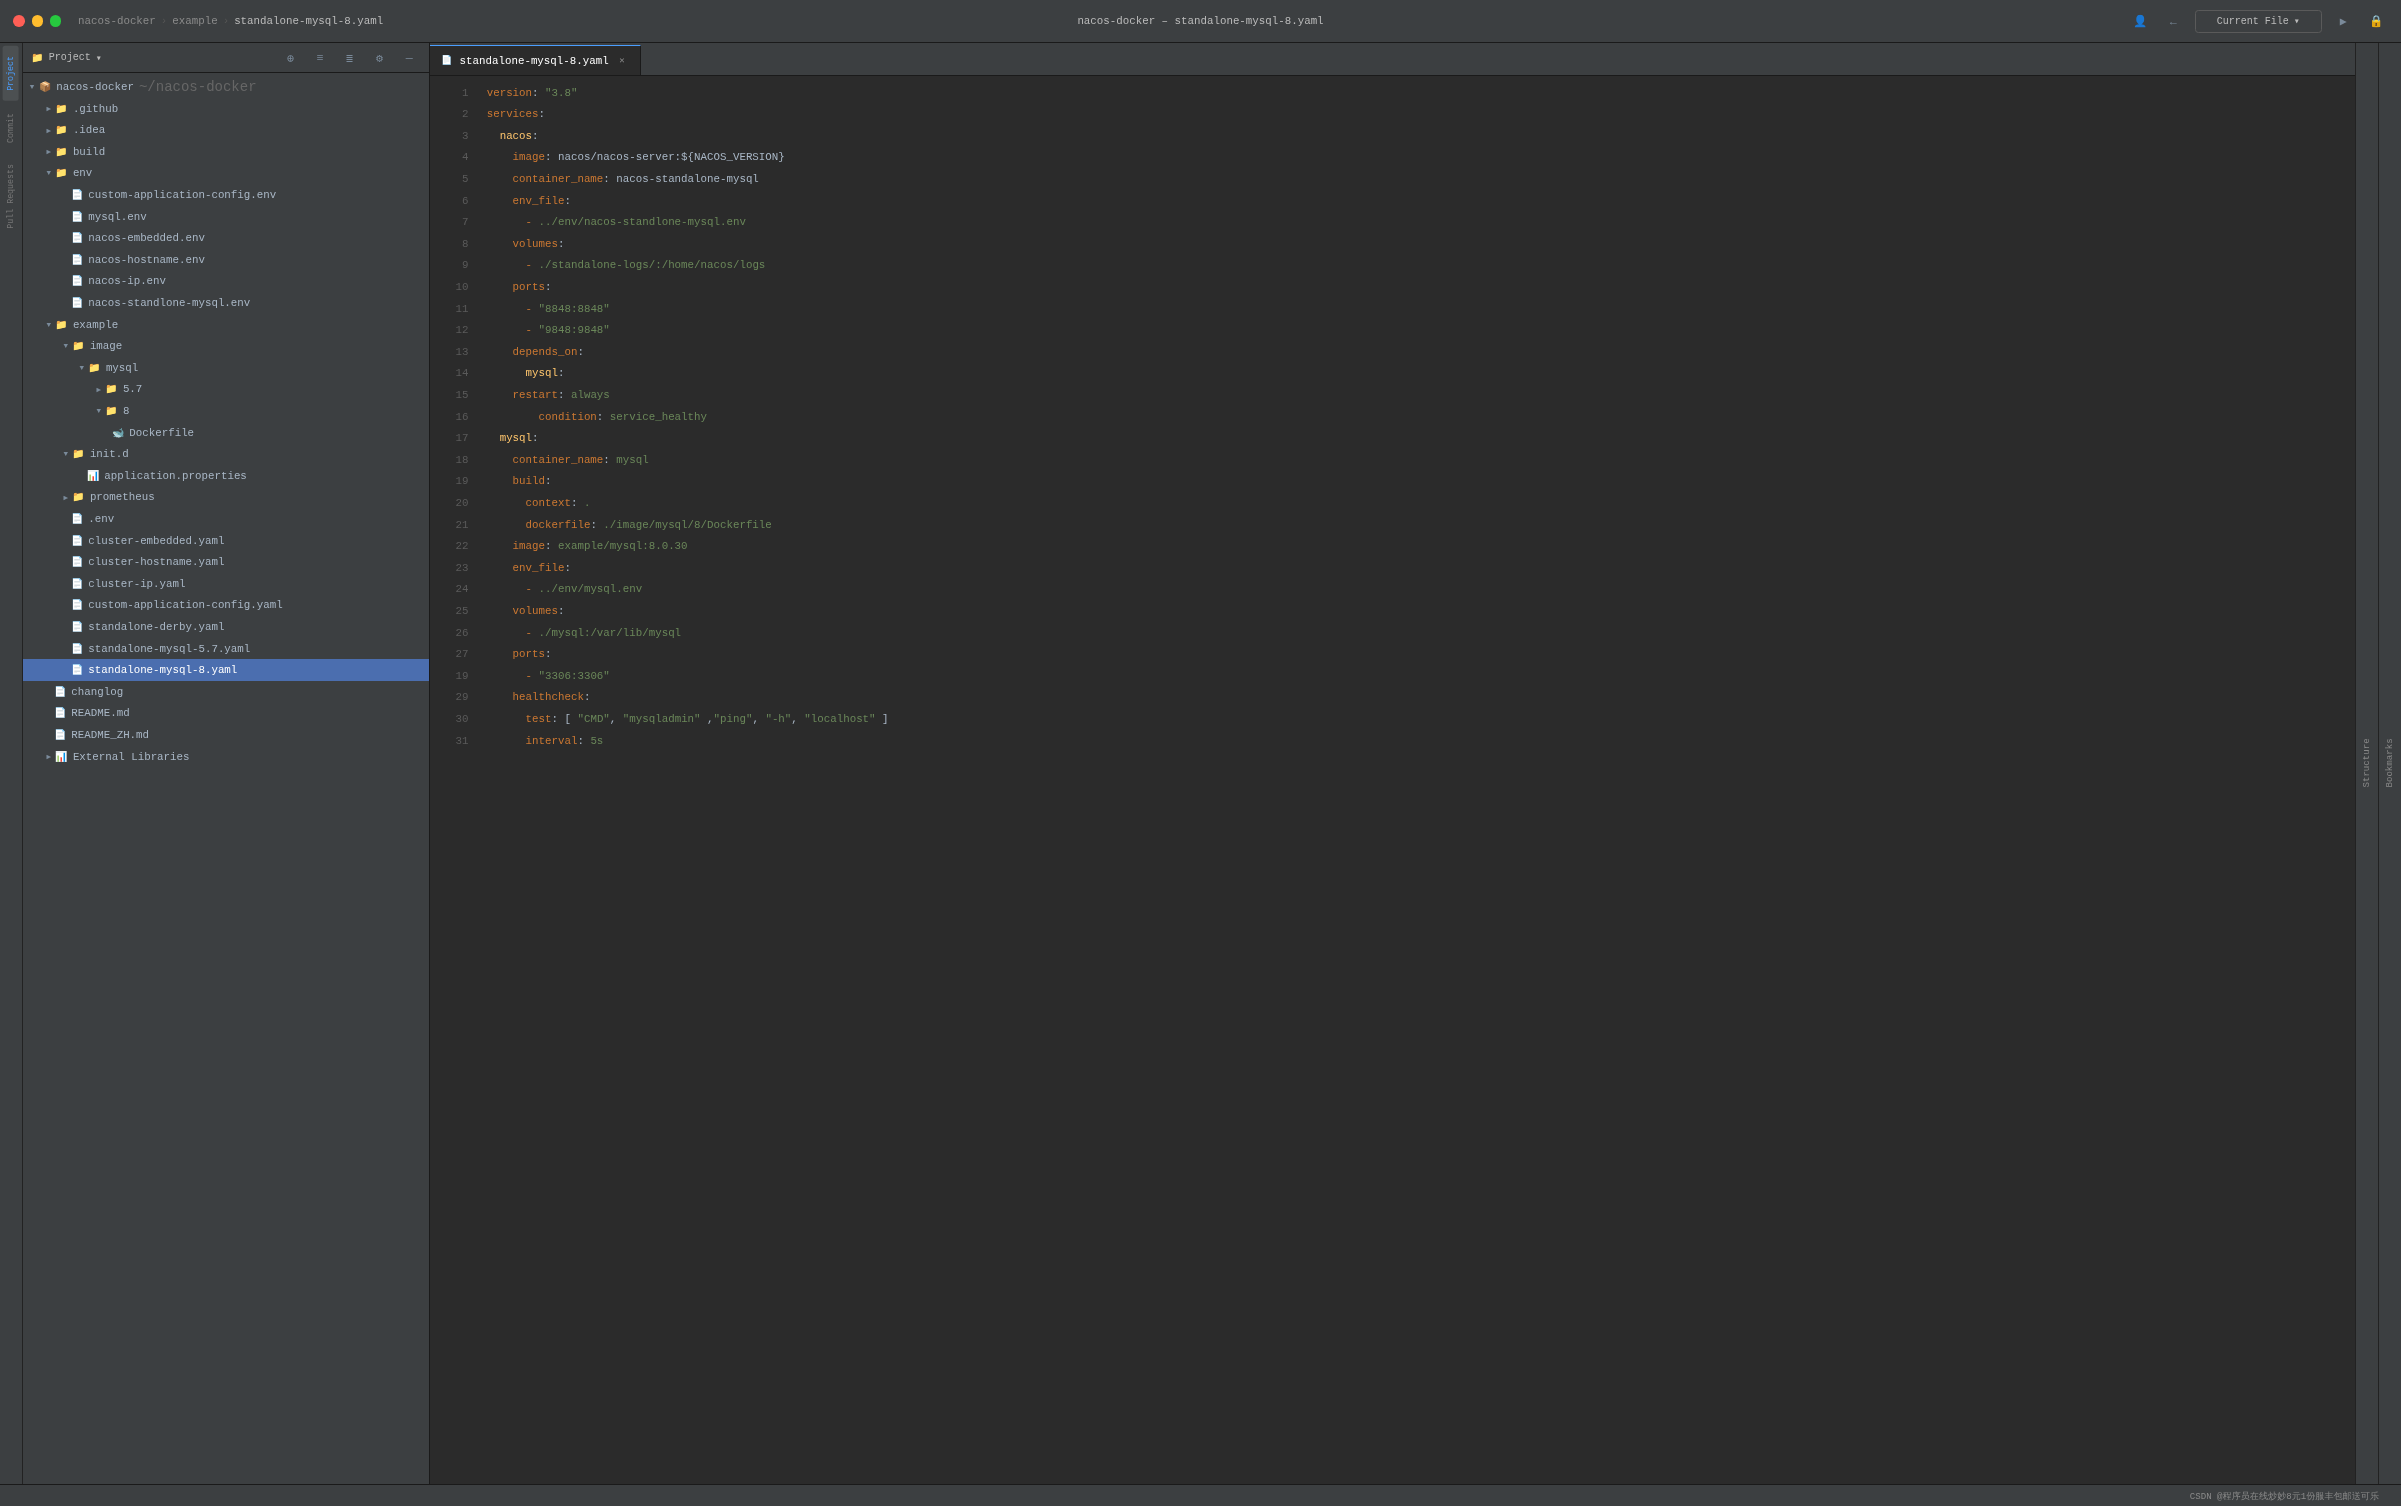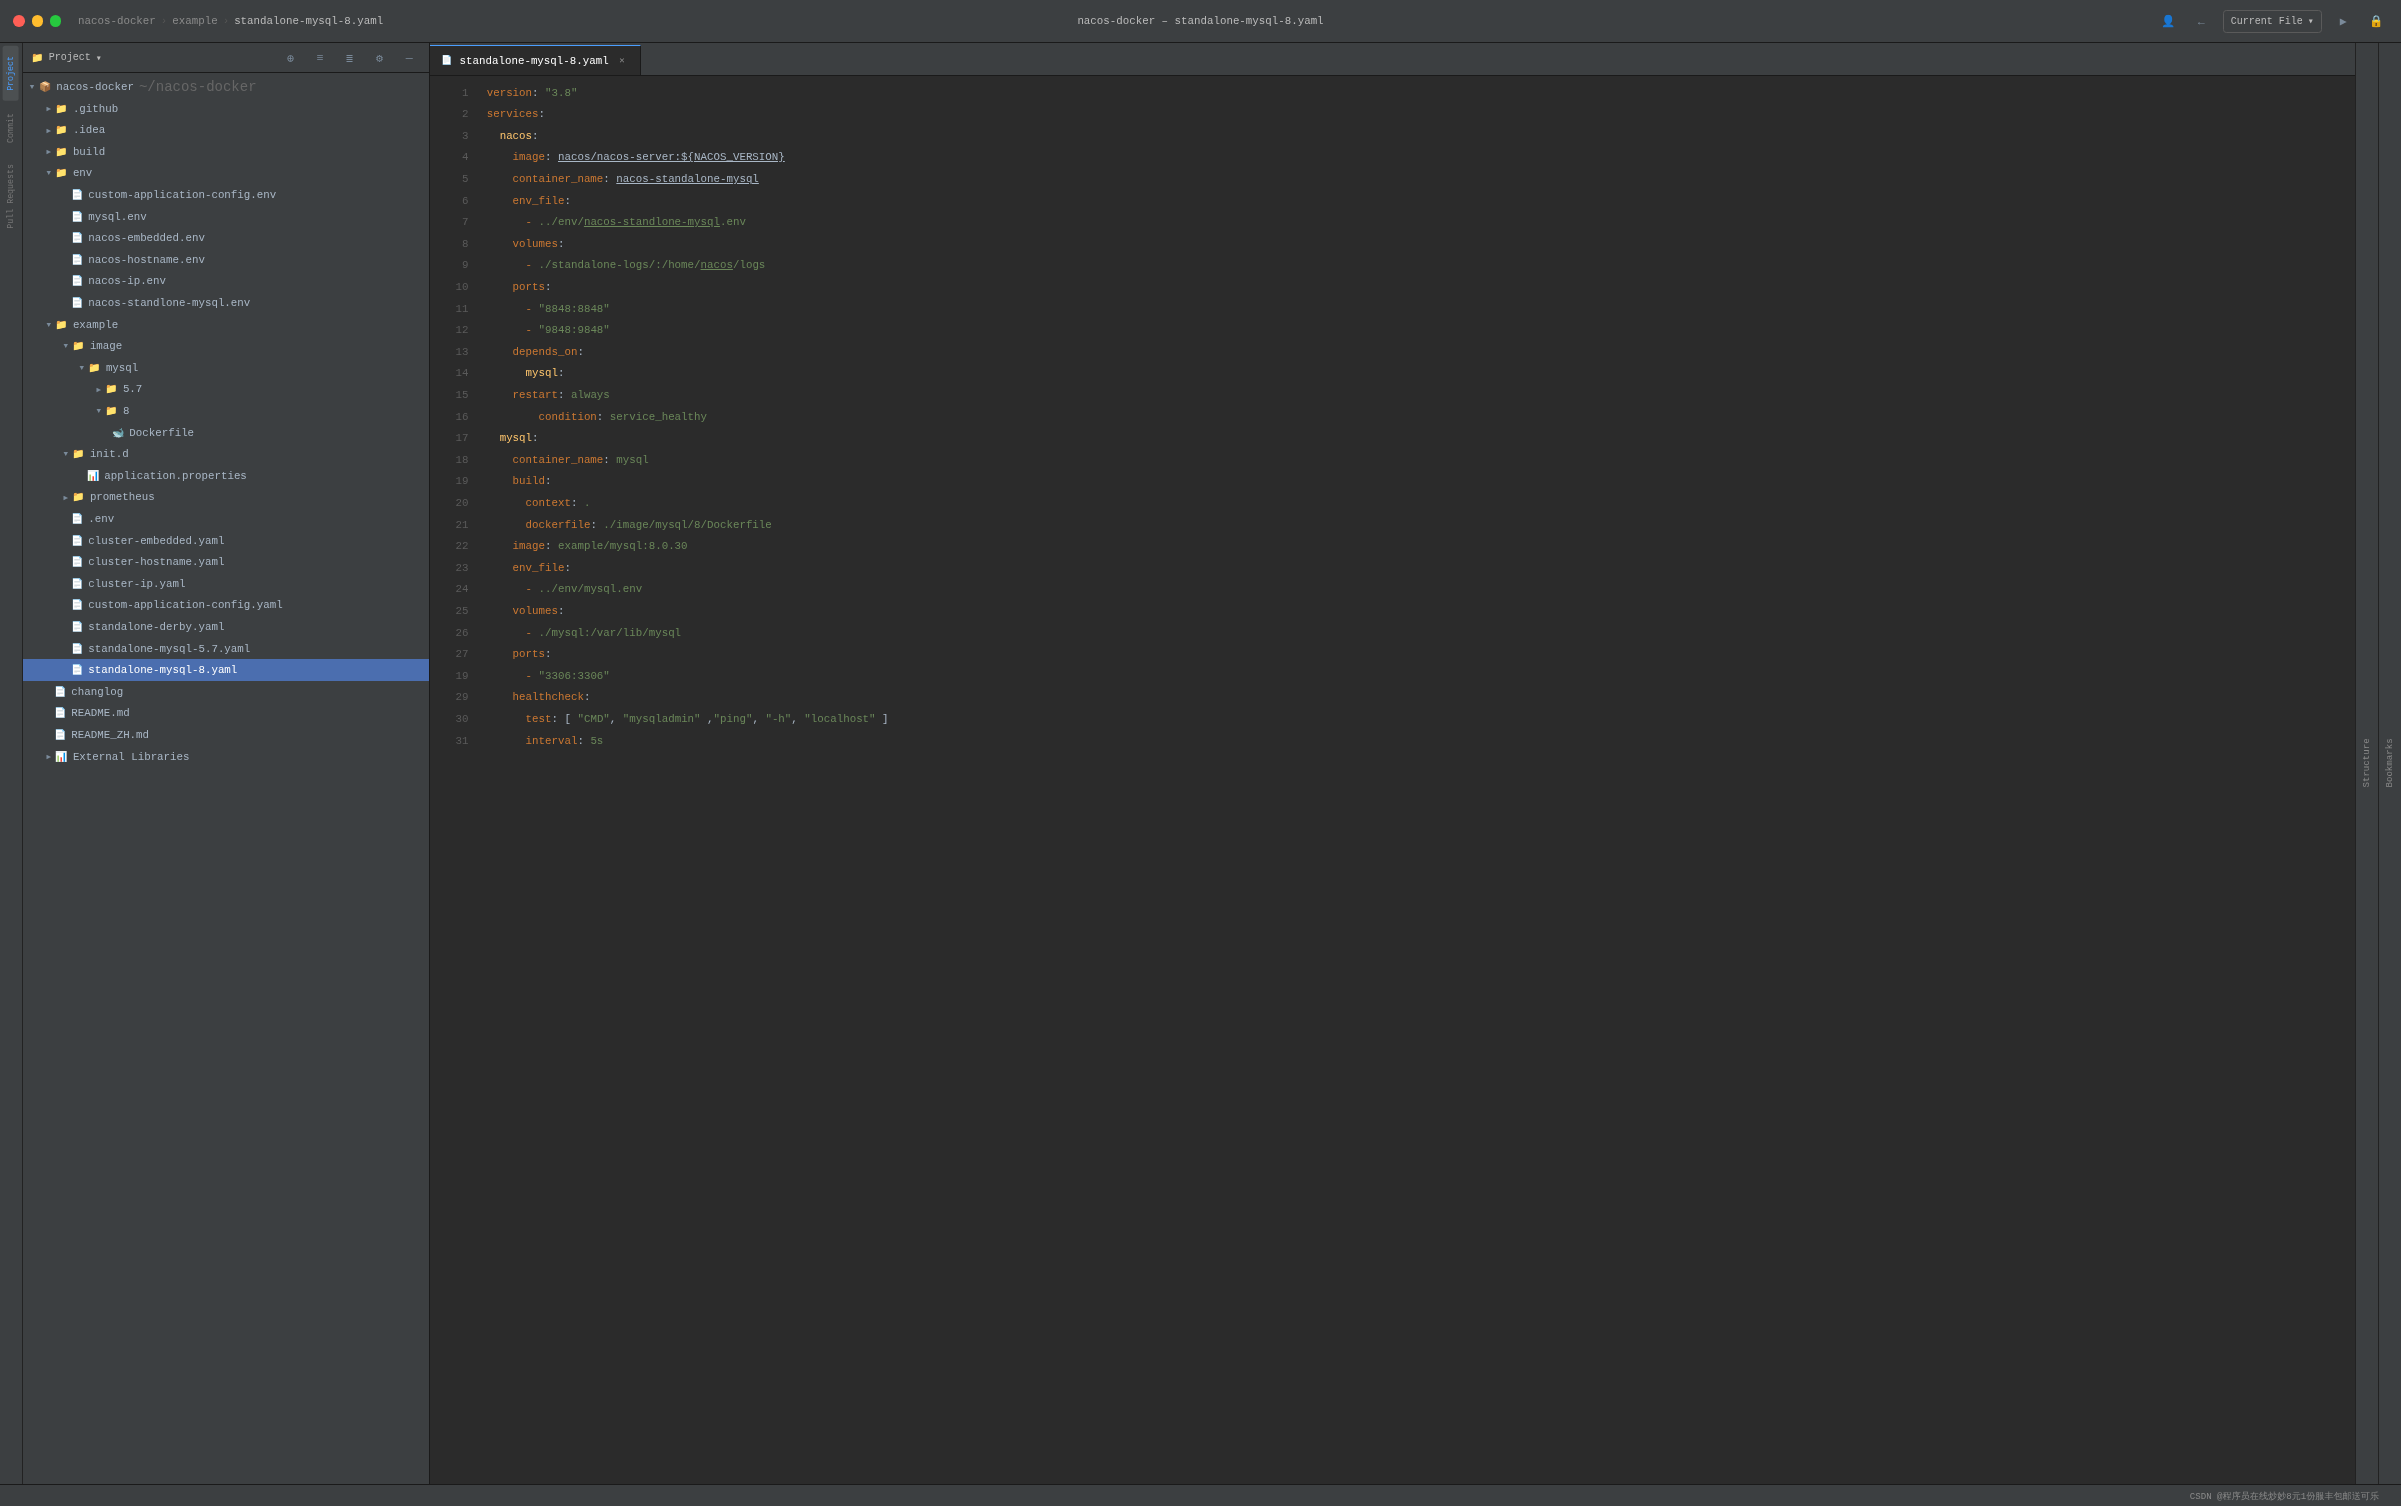--- a/index.html
+++ b/index.html
@@ -229,21 +229,21 @@
       white-space: pre;
       display: block;
       min-height: 21.6px;
     }
 
     
     .kw { color: #cc7832; }       
     .str { color: #6a8759; }      
     .val { color: #6a8759; }  
     .key { color: #a9b7c6; }  
-    .underline { text-decoration: underline; }
+    .underline { }
     .yellow { color: #ffc66d; }
 
     
     .status-bar {
       height: 23px;
       background: #3c3f41;
       border-top: 0.8px solid #1a1a1a;
       display: flex;
       align-items: center;
       justify-content: space-between;
@@ -260,21 +260,21 @@
       align-items: center;
       justify-content: center;
       border-radius: 3.3px;
       color: #7a8a9a;
       cursor: pointer;
       font-size: 11.6px;
     }
 
     .current-file-btn {
       height: 23px;
-      padding: 0 7px;
+      padding: 0 21px;
       background: #3c3f41;
       border: 0.8px solid #5a5a5a;
       border-radius: 3.3px;
       color: #bbb;
       font-size: 10px;
       display: flex;
       align-items: center;
       gap: 5px;
       cursor: pointer;
     }

